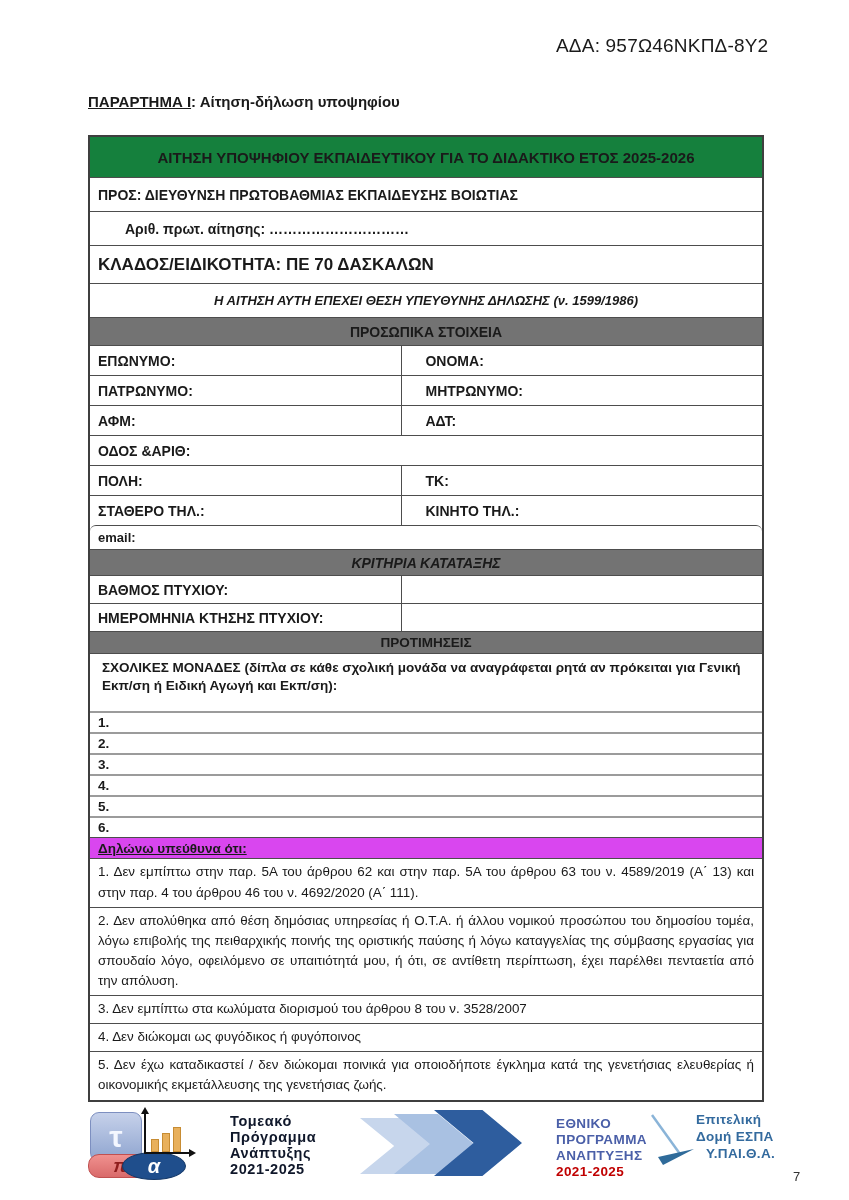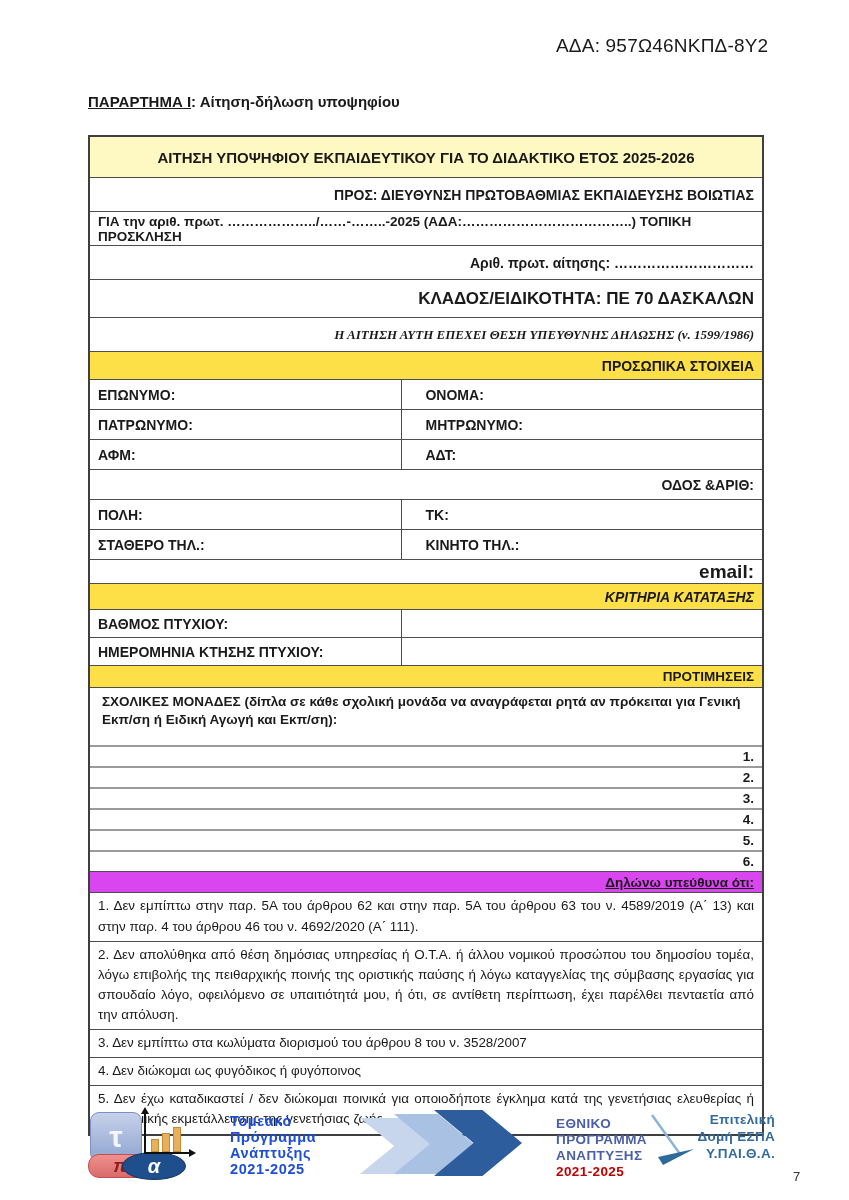--- a/index.html
+++ b/index.html
@@ -6,38 +6,38 @@
   body { font-family:"Liberation Sans", sans-serif; color:#1a1a1a; }
   .page { position:relative; width:849px; height:1200px; margin:17px auto; background:#fff; overflow:hidden; }
 
   .ada { position:absolute; top:18px; left:556px; font-size:19px; letter-spacing:0.2px; }
 
   .heading { position:absolute; top:76px; left:88px; font-size:15px; font-weight:bold; }
   .heading .u { text-decoration:underline; }
 
   .form-table { position:absolute; top:118px; left:88px; width:676px; border:2px solid #3f3f3f; box-sizing:border-box; background:#fff; }
   .trow { display:flex; align-items:center; box-sizing:border-box; padding:0 8px; font-weight:bold; font-size:14px; }
-  .trow + .trow { border-top:1px solid #4d4d4d;justify-content:flex-end; }
-
-  .thead  { background:#fef9c3; justify-content:center; text-align:center; min-height:40px; font-size:15px; }
+  .trow + .trow { border-top:1px solid #4d4d4d; }
+
+  .thead  { background:#15803d; justify-content:center; text-align:center; min-height:40px; font-size:15px; }
   .r-to       { min-height:34px; }
   .r-proto    { min-height:34px; font-size:13.5px; }
   .r-appno    { min-height:34px;padding-left:35px; }
   .r-specialty{ min-height:38px; font-size:17px; }
-  .r-note     { min-height:34px; justify-content:center; text-align:center; font-style:italic; font-size:13px;font-family:Liberation Serif, serif; }
-  .sec        { background:#fde047; justify-content:center; text-align:center; min-height:28px; font-size:14px; }
+  .r-note     { min-height:34px; justify-content:center; text-align:center; font-style:italic; font-size:13px; }
+  .sec        { background:#737373; justify-content:center; text-align:center; min-height:28px; font-size:14px; }
   .sec-crit   { min-height:26px;font-style:italic; }
   .sec-pref   { min-height:22px; font-size:13.5px; }
 
   .r-pair { padding:0; min-height:30px; align-items:stretch;gap:15px; }
   .cell   { box-sizing:border-box; padding:0 8px; display:flex; align-items:center; }
   .cl     { width:46.5%; border-right:1px solid #4d4d4d; }
   .cr     { flex:1; }
   .r-addr  { min-height:30px; }
-  .r-email { min-height:24px; font-size:19px; }
+  .r-email { min-height:24px; font-size:13px;border-radius:6px; }
   .r-crit  { padding:0; min-height:28px; align-items:stretch; }
 
   .r-instr { display:block; min-height:56px; padding:5px 12px 16px; font-size:13.5px; line-height:1.35; }
   .r-slot  { min-height:21px; font-size:13.5px; }
   .trow.r-slot + .trow.r-slot, .r-instr + .r-slot { border-top:2px solid #9b9b9b; }
 
   .r-decl-title { background:#d946ef; min-height:21px; font-size:13.5px; justify-content:flex-start; }
   .r-decl-title span { text-decoration:underline; }
   .r-decl { display:block; font-weight:normal; font-size:13.4px; line-height:1.5; padding:3px 8px 4px; text-align:justify; }
 
@@ -56,32 +56,32 @@
               display:flex; align-items:center; justify-content:center; color:#ffffff; font-size:20px; font-weight:bold; font-style:italic; }
   .tpa-chart { position:absolute; left:56px; top:2px; width:44px; height:38px;
                border-left:2px solid #111; border-bottom:2px solid #111; }
   .tpa-chart .bar { position:absolute; bottom:0; width:8px; background:#e8b05c; border:1px solid #c78c33; box-sizing:border-box; }
   .b1 { left:5px;  height:13px; }
   .b2 { left:16px; height:19px; }
   .b3 { left:27px; height:25px; }
   .ah-up { position:absolute; left:-5px; top:-7px; width:0; height:0; border-left:4px solid transparent; border-right:4px solid transparent; border-bottom:7px solid #111; }
   .ah-right { position:absolute; right:-6px; bottom:-5px; width:0; height:0; border-top:4px solid transparent; border-bottom:4px solid transparent; border-left:7px solid #111; }
 
-  .tpa-text { position:absolute; left:142px; top:4px; color:#1d4ed8; font-size:14.5px; font-weight:bold; line-height:1.1; letter-spacing:0.6px; }
+  .tpa-text { position:absolute; left:142px; top:4px; color:#0f172a; font-size:14.5px; font-weight:bold; line-height:1.1; letter-spacing:0.6px; }
 
   .chevrons { position:absolute; left:272px; top:0; width:170px; height:70px; }
   .chev { position:absolute; clip-path:polygon(0% 0%, 55% 0%, 100% 50%, 55% 100%, 0% 100%, 45% 50%); }
   .chev1 { left:0;   top:8px;  width:76px; height:56px; background:#c7d6ec; }
   .chev2 { left:34px; top:4px; width:80px; height:60px; background:#a9c1e2; }
   .chev3 { left:74px; top:0;   width:88px; height:66px; background:#2e5d9e; }
 
   .epa-text { position:absolute; left:468px; top:6px; font-size:13.5px; font-weight:bold; color:#4a5fa8; line-height:1.18; letter-spacing:0.4px; }
   .epa-years { color:#c00000; }
 
-  .espa { position:absolute; left:560px; top:2px; display:flex;text-align:right; }
+  .espa { position:absolute; left:560px; top:2px; display:flex; }
   .espa-swoosh { width:46px; height:58px; }
   .espa-text { font-size:13.5px; font-weight:bold; color:#336a9e; line-height:1.25; letter-spacing:0.3px; margin-left:2px; }
   .espa-text .ln3 { padding-left:10px; }
 
   .page-number { position:absolute; left:793px; top:1152px; font-size:13px; color:#333; }
 </style>
 </head>
 <body>
 
 <div class="page">
@@ -95,23 +95,20 @@
   <div class="form-table">
 
     <div class="trow thead">
       <span>ΑΙΤΗΣΗ ΥΠΟΨΗΦΙΟΥ ΕΚΠΑΙΔΕΥΤΙΚΟΥ ΓΙΑ ΤΟ ΔΙΔΑΚΤΙΚΟ ΕΤΟΣ 2025-2026</span>
     </div>
 
     <div class="trow r-to">
       <span>ΠΡΟΣ: ΔΙΕΥΘΥΝΣΗ ΠΡΩΤΟΒΑΘΜΙΑΣ ΕΚΠΑΙΔΕΥΣΗΣ ΒΟΙΩΤΙΑΣ</span>
     </div>
 
-    <div class="trow r-proto">
-      <span>ΓΙΑ την αριθ. πρωτ. ………………../……-……..-2025 (ΑΔΑ:………………………………..) ΤΟΠΙΚΗ ΠΡΟΣΚΛΗΣΗ</span>
-    </div>
 
     <div class="trow r-appno">
       <span>Αριθ. πρωτ. αίτησης: …………………………</span>
     </div>
 
     <div class="trow r-specialty">
       <span>ΚΛΑΔΟΣ/ΕΙΔΙΚΟΤΗΤΑ: ΠΕ 70 ΔΑΣΚΑΛΩΝ</span>
     </div>
 
     <div class="trow r-note">

